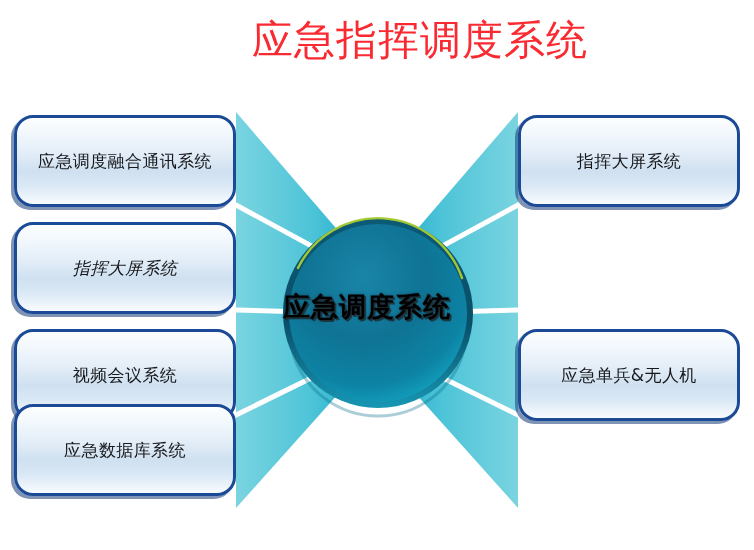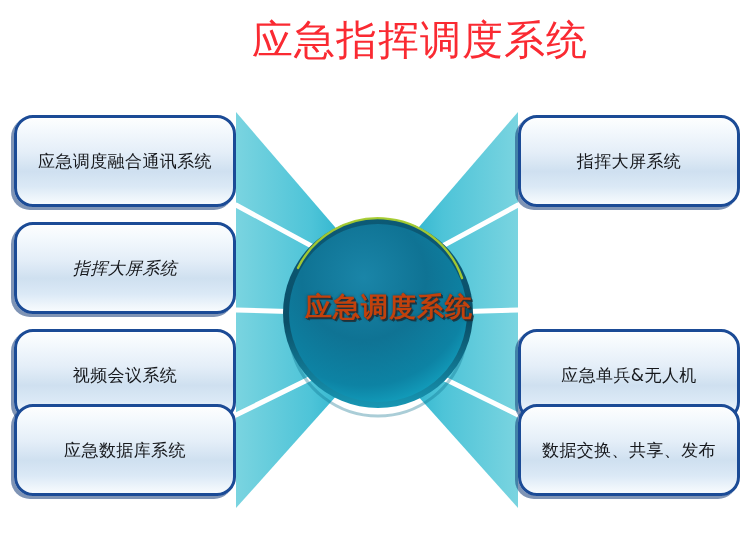--- a/index.html
+++ b/index.html
@@ -85,25 +85,25 @@
   .row-2 { top: 222px; font-style: italic; }
   .row-3 { top: 321px; margin-top: 8px; }
   .row-4 { top: 404px; }
 
   
   #hub-label {
     position: absolute;
     left: 283px;
     top: 290px;
     width: 190px;
-    text-align: right;
+    text-align: left;
     font-size: 27px;
     line-height: 34px;
     font-weight: bold;
-    color: #c2410c;
+    color: #000000;
     letter-spacing: 1px;
     white-space: nowrap;
     text-shadow: 2px 2px 0 rgba(30,48,56,0.85),
                  1px 1px 0 rgba(30,48,56,0.85),
                  0 0 3px rgba(20,40,50,0.6);
     pointer-events: none;
   }
 </style>
 </head>
 <body>
@@ -179,17 +179,14 @@
   <div class="node col-left row-4">
     <span class="node-label">应急数据库系统</span>
   </div>
 
   <div class="node col-right row-1">
     <span class="node-label">指挥大屏系统</span>
   </div>
   <div class="node col-right row-3">
     <span class="node-label">应急单兵&amp;无人机</span>
   </div>
-  <div class="node col-right row-4">
-    <span class="node-label">数据交换、共享、发布</span>
-  </div>
 
 </div>
 
 </body></html>

